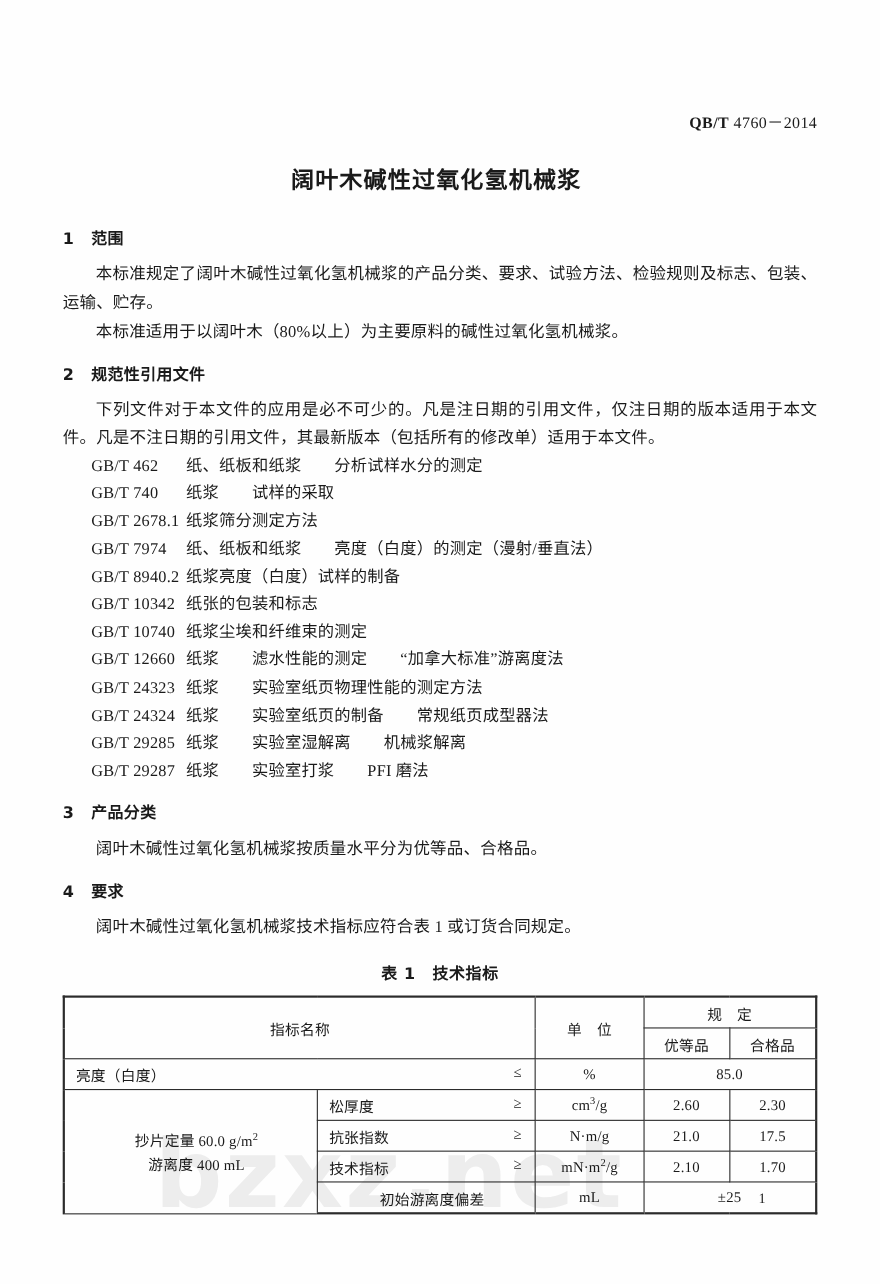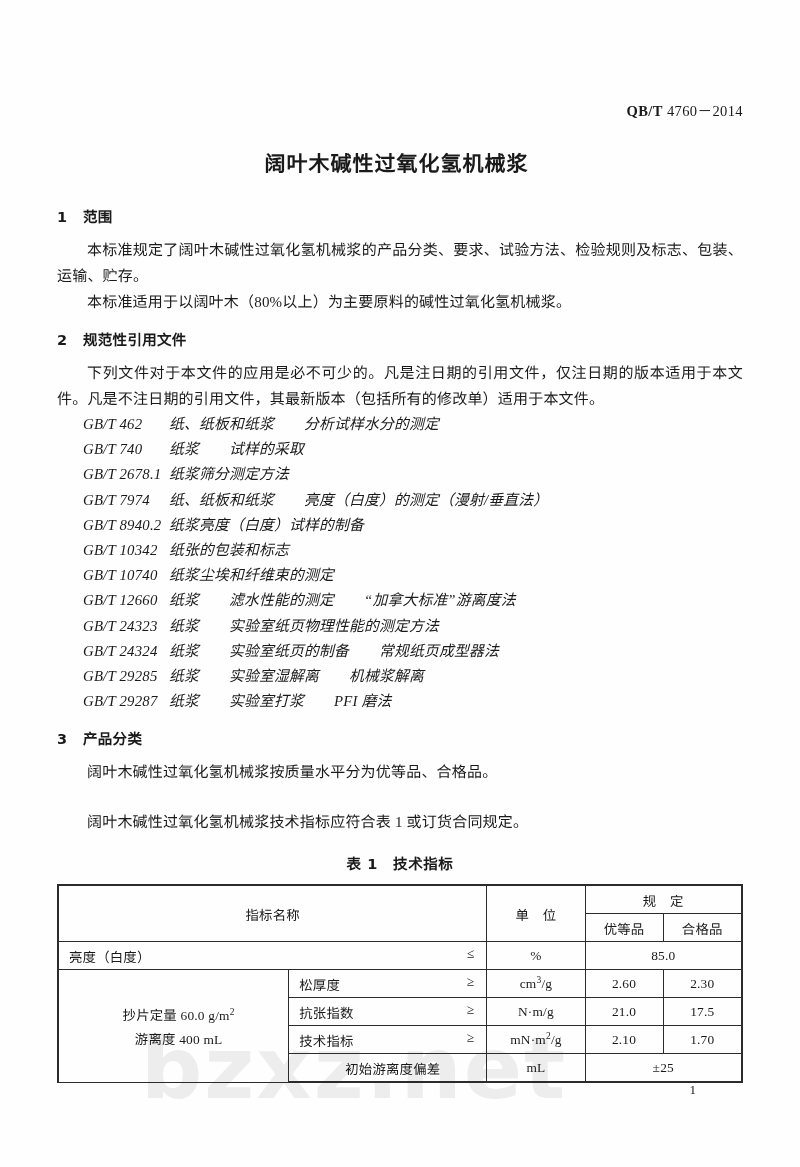--- a/index.html
+++ b/index.html
@@ -86,21 +86,20 @@
     text-indent: 2em;
     text-align: justify;
     letter-spacing: 0.2px;
   }
   .gap-after-heading { height: 11px; }
   .gap-before-heading { height: 13px; }
   ul.ref-list {
     list-style: none;
     margin: 0;
     padding: 0 0 0 26px;
-    font-style: italic;
   }
   ul.ref-list li {
     font-size: 14.8px;
     line-height: 25.2px;
     white-space: nowrap;
     letter-spacing: 0.2px;
   }
   ul.ref-list li .ref-code {
     display: inline-block;
     min-width: 86px;
@@ -204,20 +203,23 @@
       </ul>
 
       <div class="gap-before-heading"></div>
       <h2 class="section">
         <span class="num">3</span><span>产品分类</span>
       </h2>
       <div class="gap-after-heading"></div>
       <p class="para">阔叶木碱性过氧化氢机械浆按质量水平分为优等品、合格品。</p>
 
       <div class="gap-before-heading"></div>
+      <h2 class="section">
+        <span class="num">4</span><span>要求</span>
+      </h2>
       <div class="gap-after-heading"></div>
       <p class="para">阔叶木碱性过氧化氢机械浆技术指标应符合表 1 或订货合同规定。</p>
 
       <div style="height:17px"></div>
       <p class="table-caption">表 1　技术指标</p>
 
       <table class="spec">
         <thead>
           <tr>
             <th colspan="2" rowspan="2" class="outer-top outer-left">指标名称</th>

